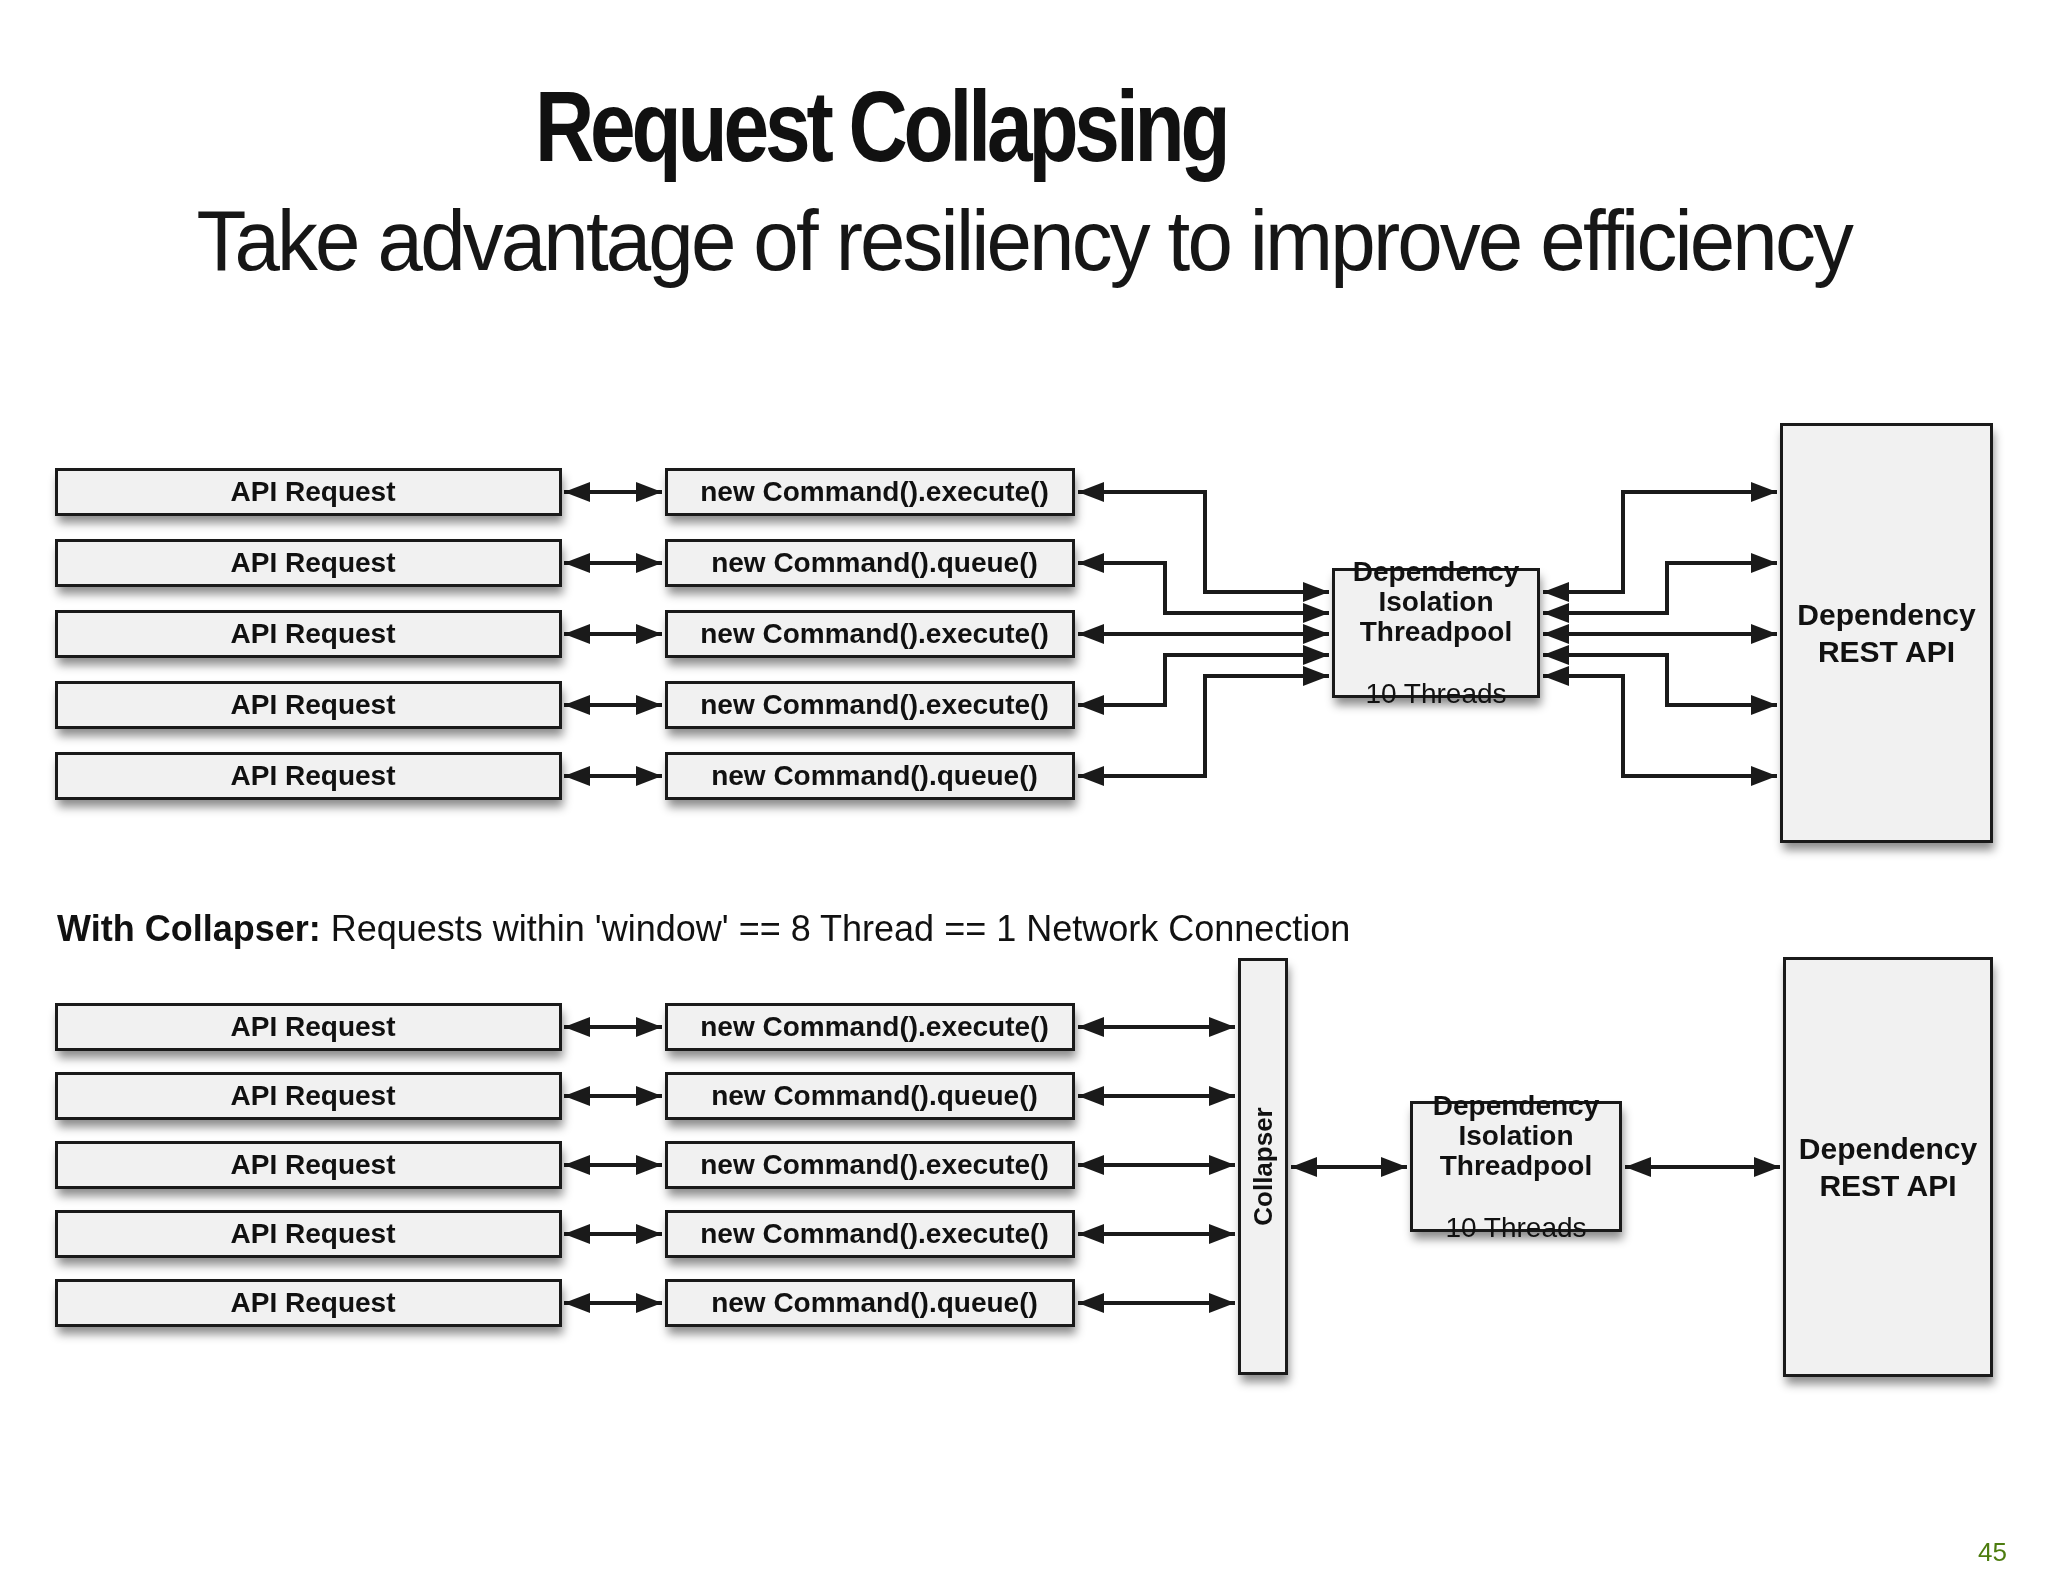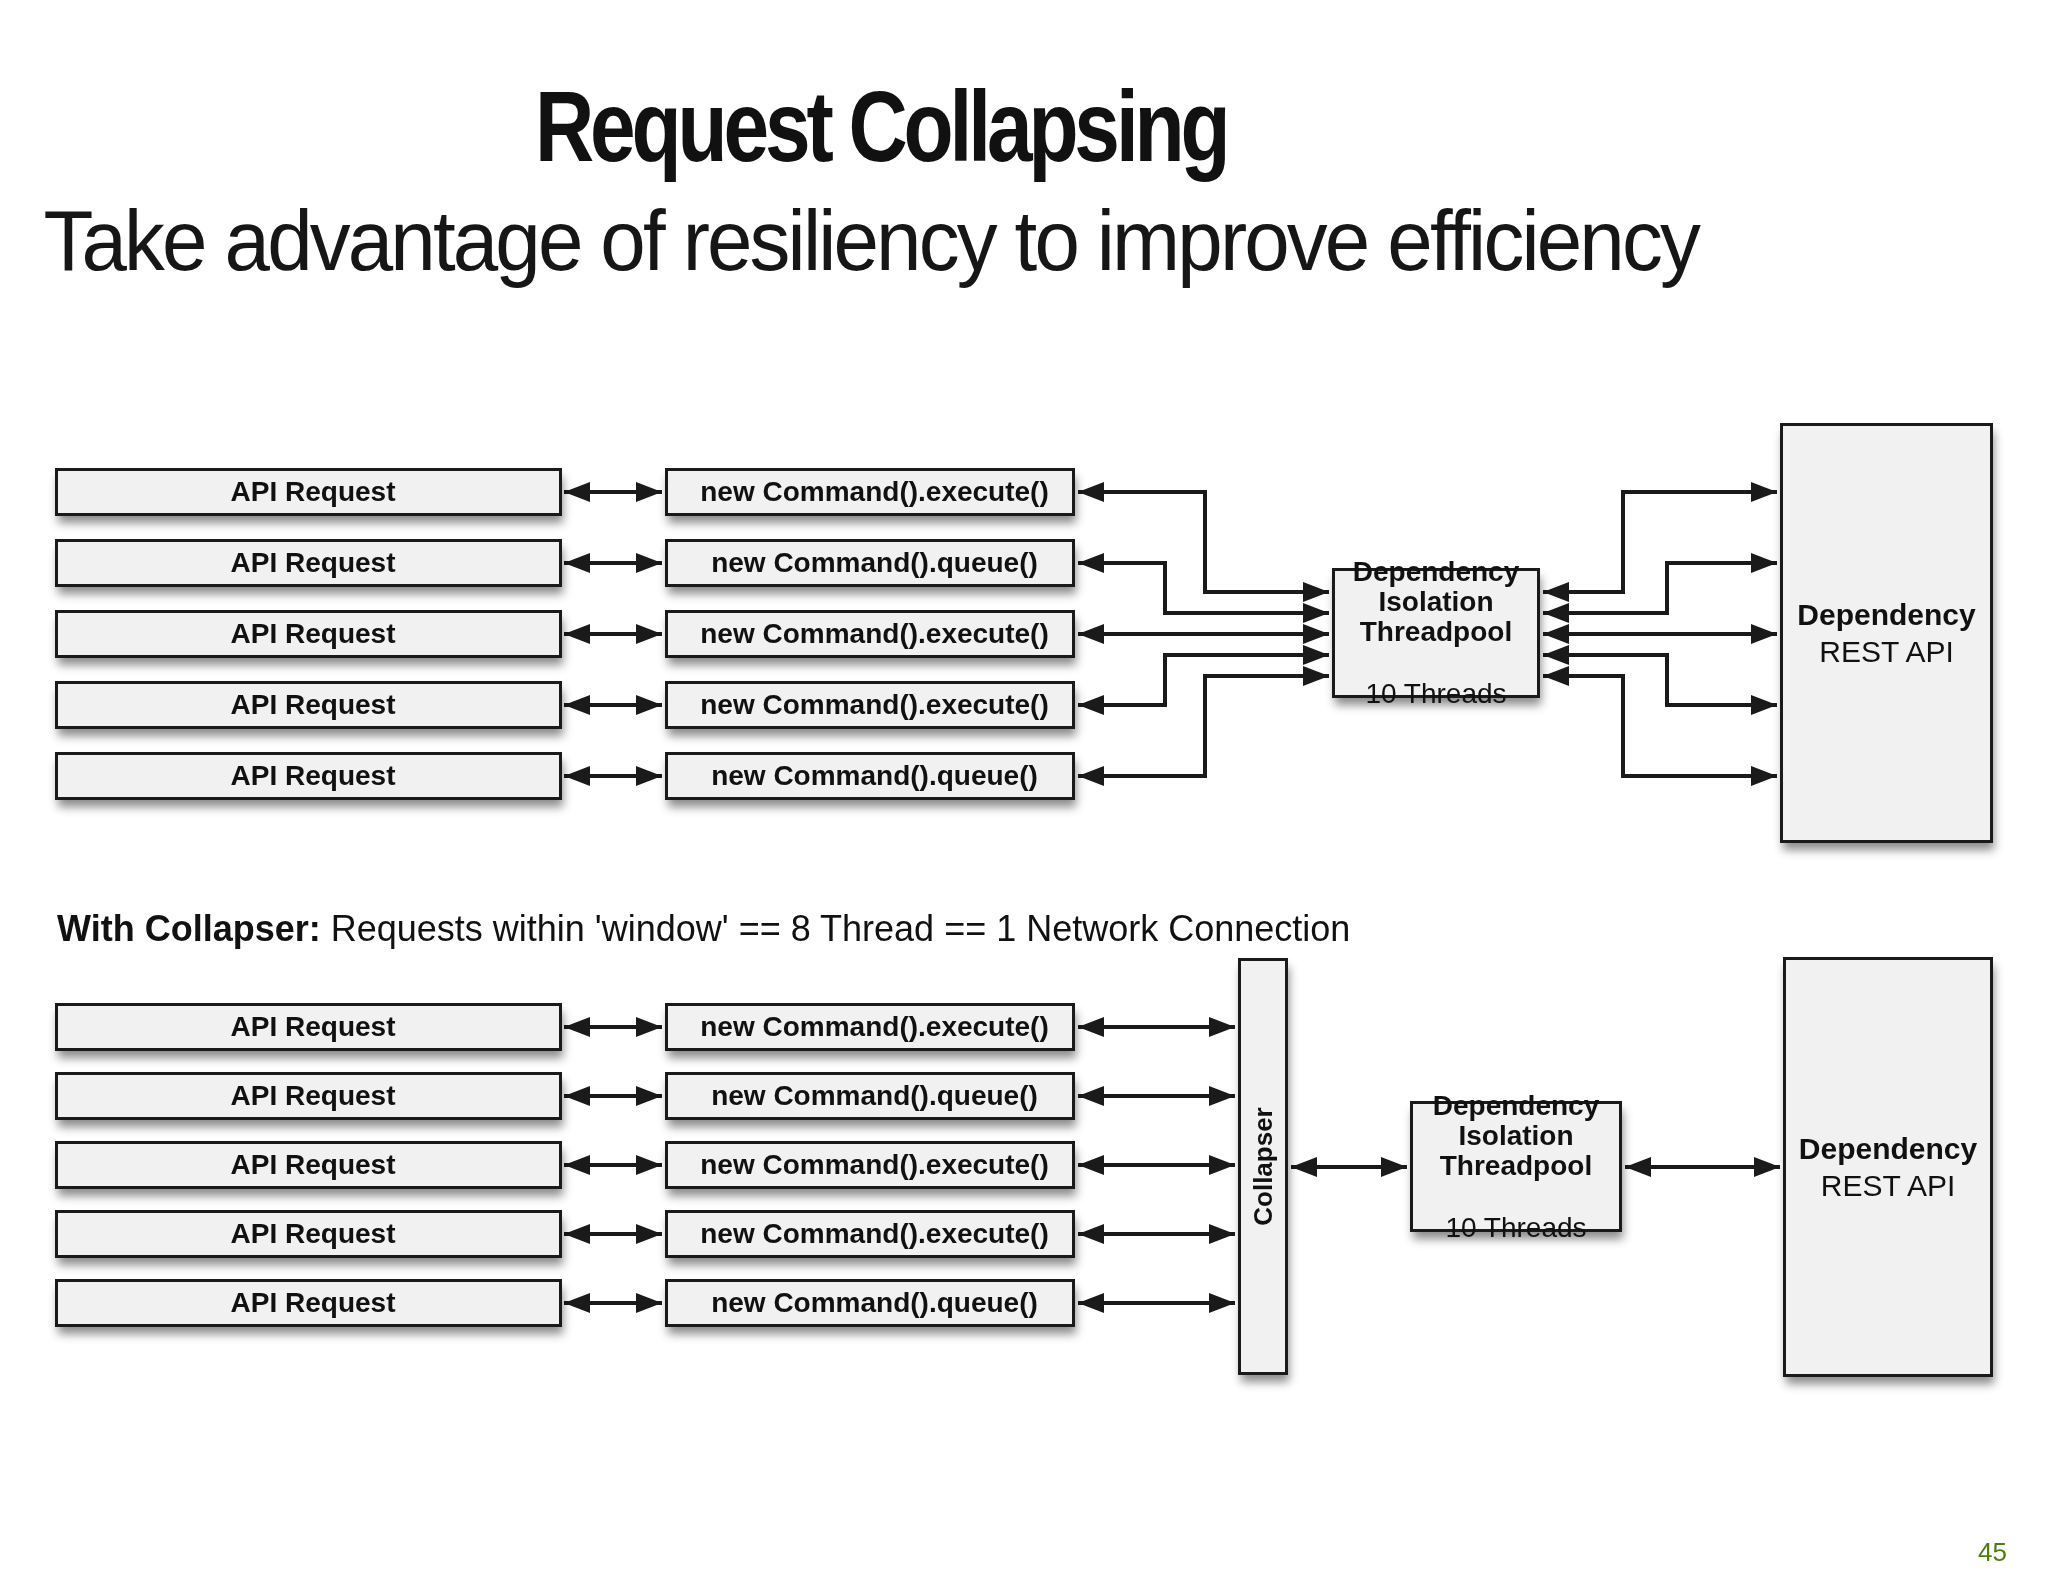--- a/index.html
+++ b/index.html
@@ -15,21 +15,21 @@
   #connector-layer { position: absolute; left: 0; top: 0; }
   .c { stroke: #1a1a1a; stroke-width: 4; fill: none; }
 
   .title-wrap { position: absolute; left: 0; top: 70px; width: 1762px; text-align: center; }
   .title {
     display: inline-block;
     font-size: 100px; font-weight: bold; letter-spacing: -5px;
     transform: scaleX(0.82); transform-origin: 50% 50%;
     white-space: nowrap; line-height: 112px;
   }
-  .subtitle-wrap { position: absolute; left: 0; top: 186px; width: 2048px; text-align: left; }
+  .subtitle-wrap { position: absolute; left: 0; top: 186px; width: 2048px; text-align: center; }
   .subtitle {
     display: inline-block;
     font-size: 86px; font-weight: normal; letter-spacing: -3px;
     transform: scaleX(0.95); transform-origin: 50% 50%;
     white-space: nowrap; line-height: 108px; color: #161616;
   }
 
   .heading { position: absolute; font-size: 36px; white-space: nowrap; }
   .heading .hb { font-weight: bold; }
   .heading .hr { font-weight: normal; margin-left: 10px; }
@@ -44,21 +44,21 @@
     align-items: center;
     justify-content: center;
     font-weight: bold;
     font-size: 28px;
     white-space: nowrap;
   }
   .rowbox { height: 48px; padding-left: 9px; }
   .stack { flex-direction: column; line-height: 30px; text-align: center; }
   .stack .reg { font-weight: normal; margin-top: 32px; }
   .dep { flex-direction: column; line-height: 37px; font-size: 30px; text-align: center; }
-  .dep .reg { font-weight: normal; text-align: center; }
+  .dep .reg { font-weight: bold; text-align: center; }
   .collapser-label {
     transform: rotate(-90deg);
     transform-origin: center;
     white-space: nowrap;
     font-size: 26px; font-weight: bold;
   }
   .page-number { position: absolute; right: 41px; bottom: 8px; font-size: 26px; color: #4d7c0f; }
 </style>
 </head>
 <body>

